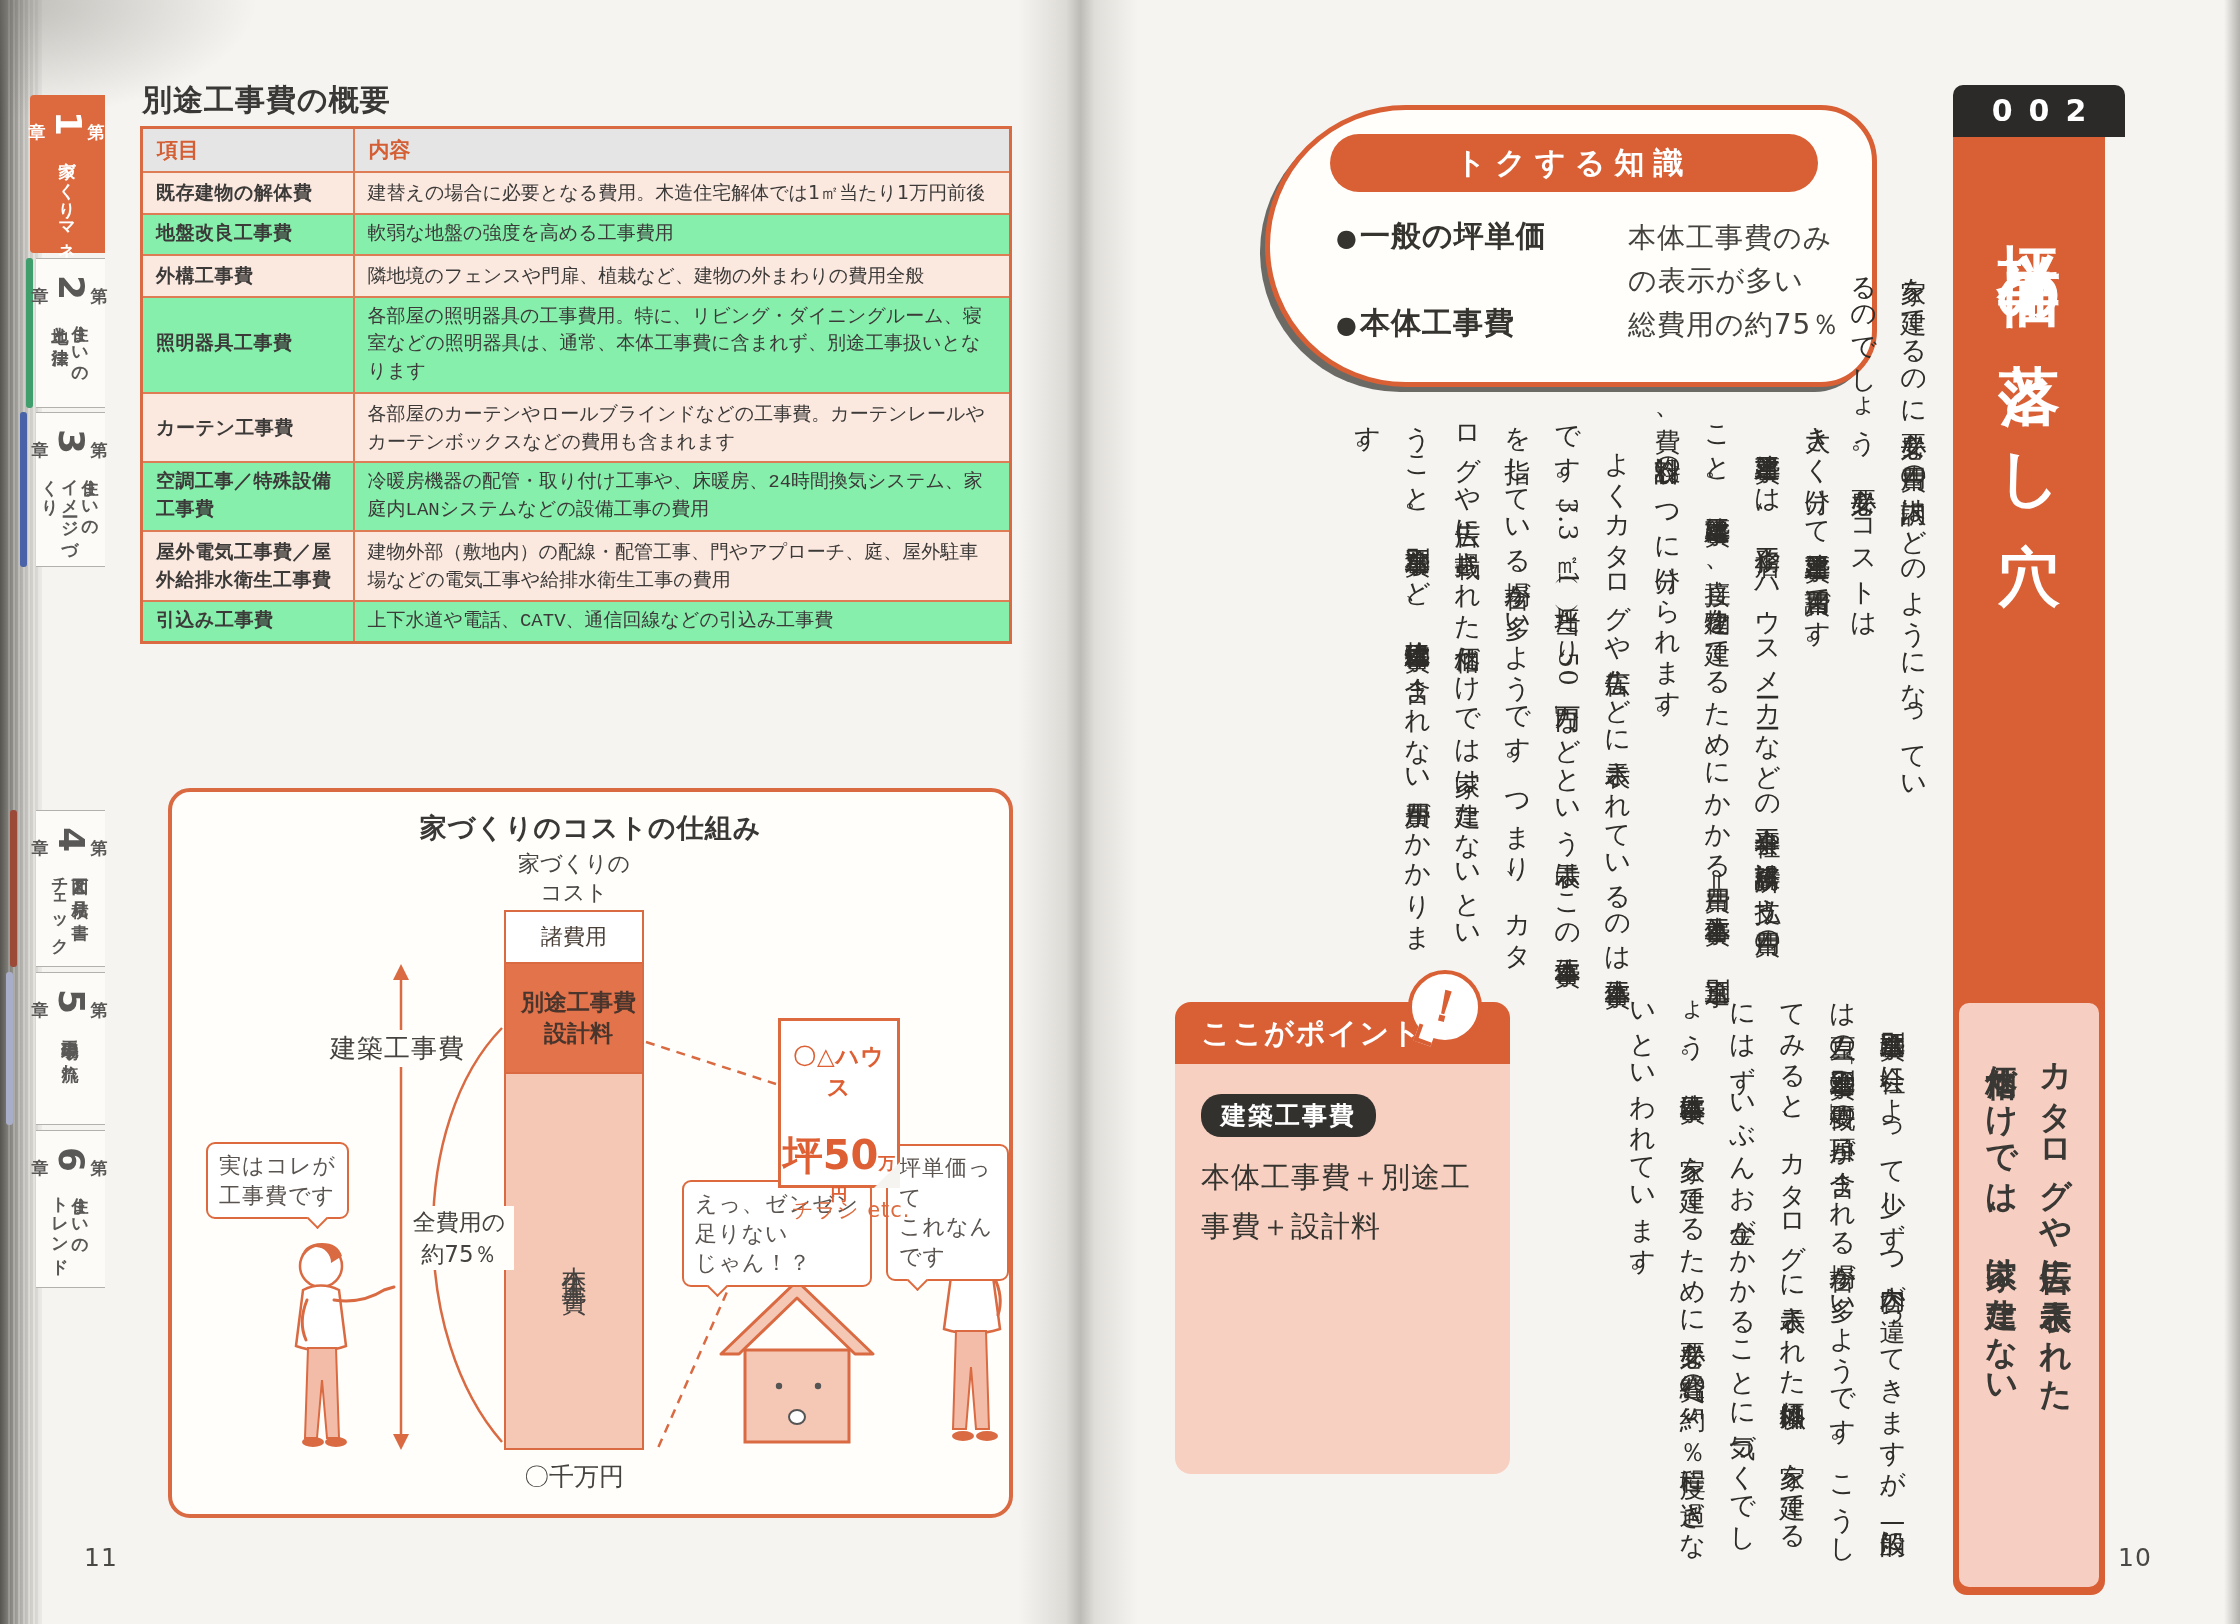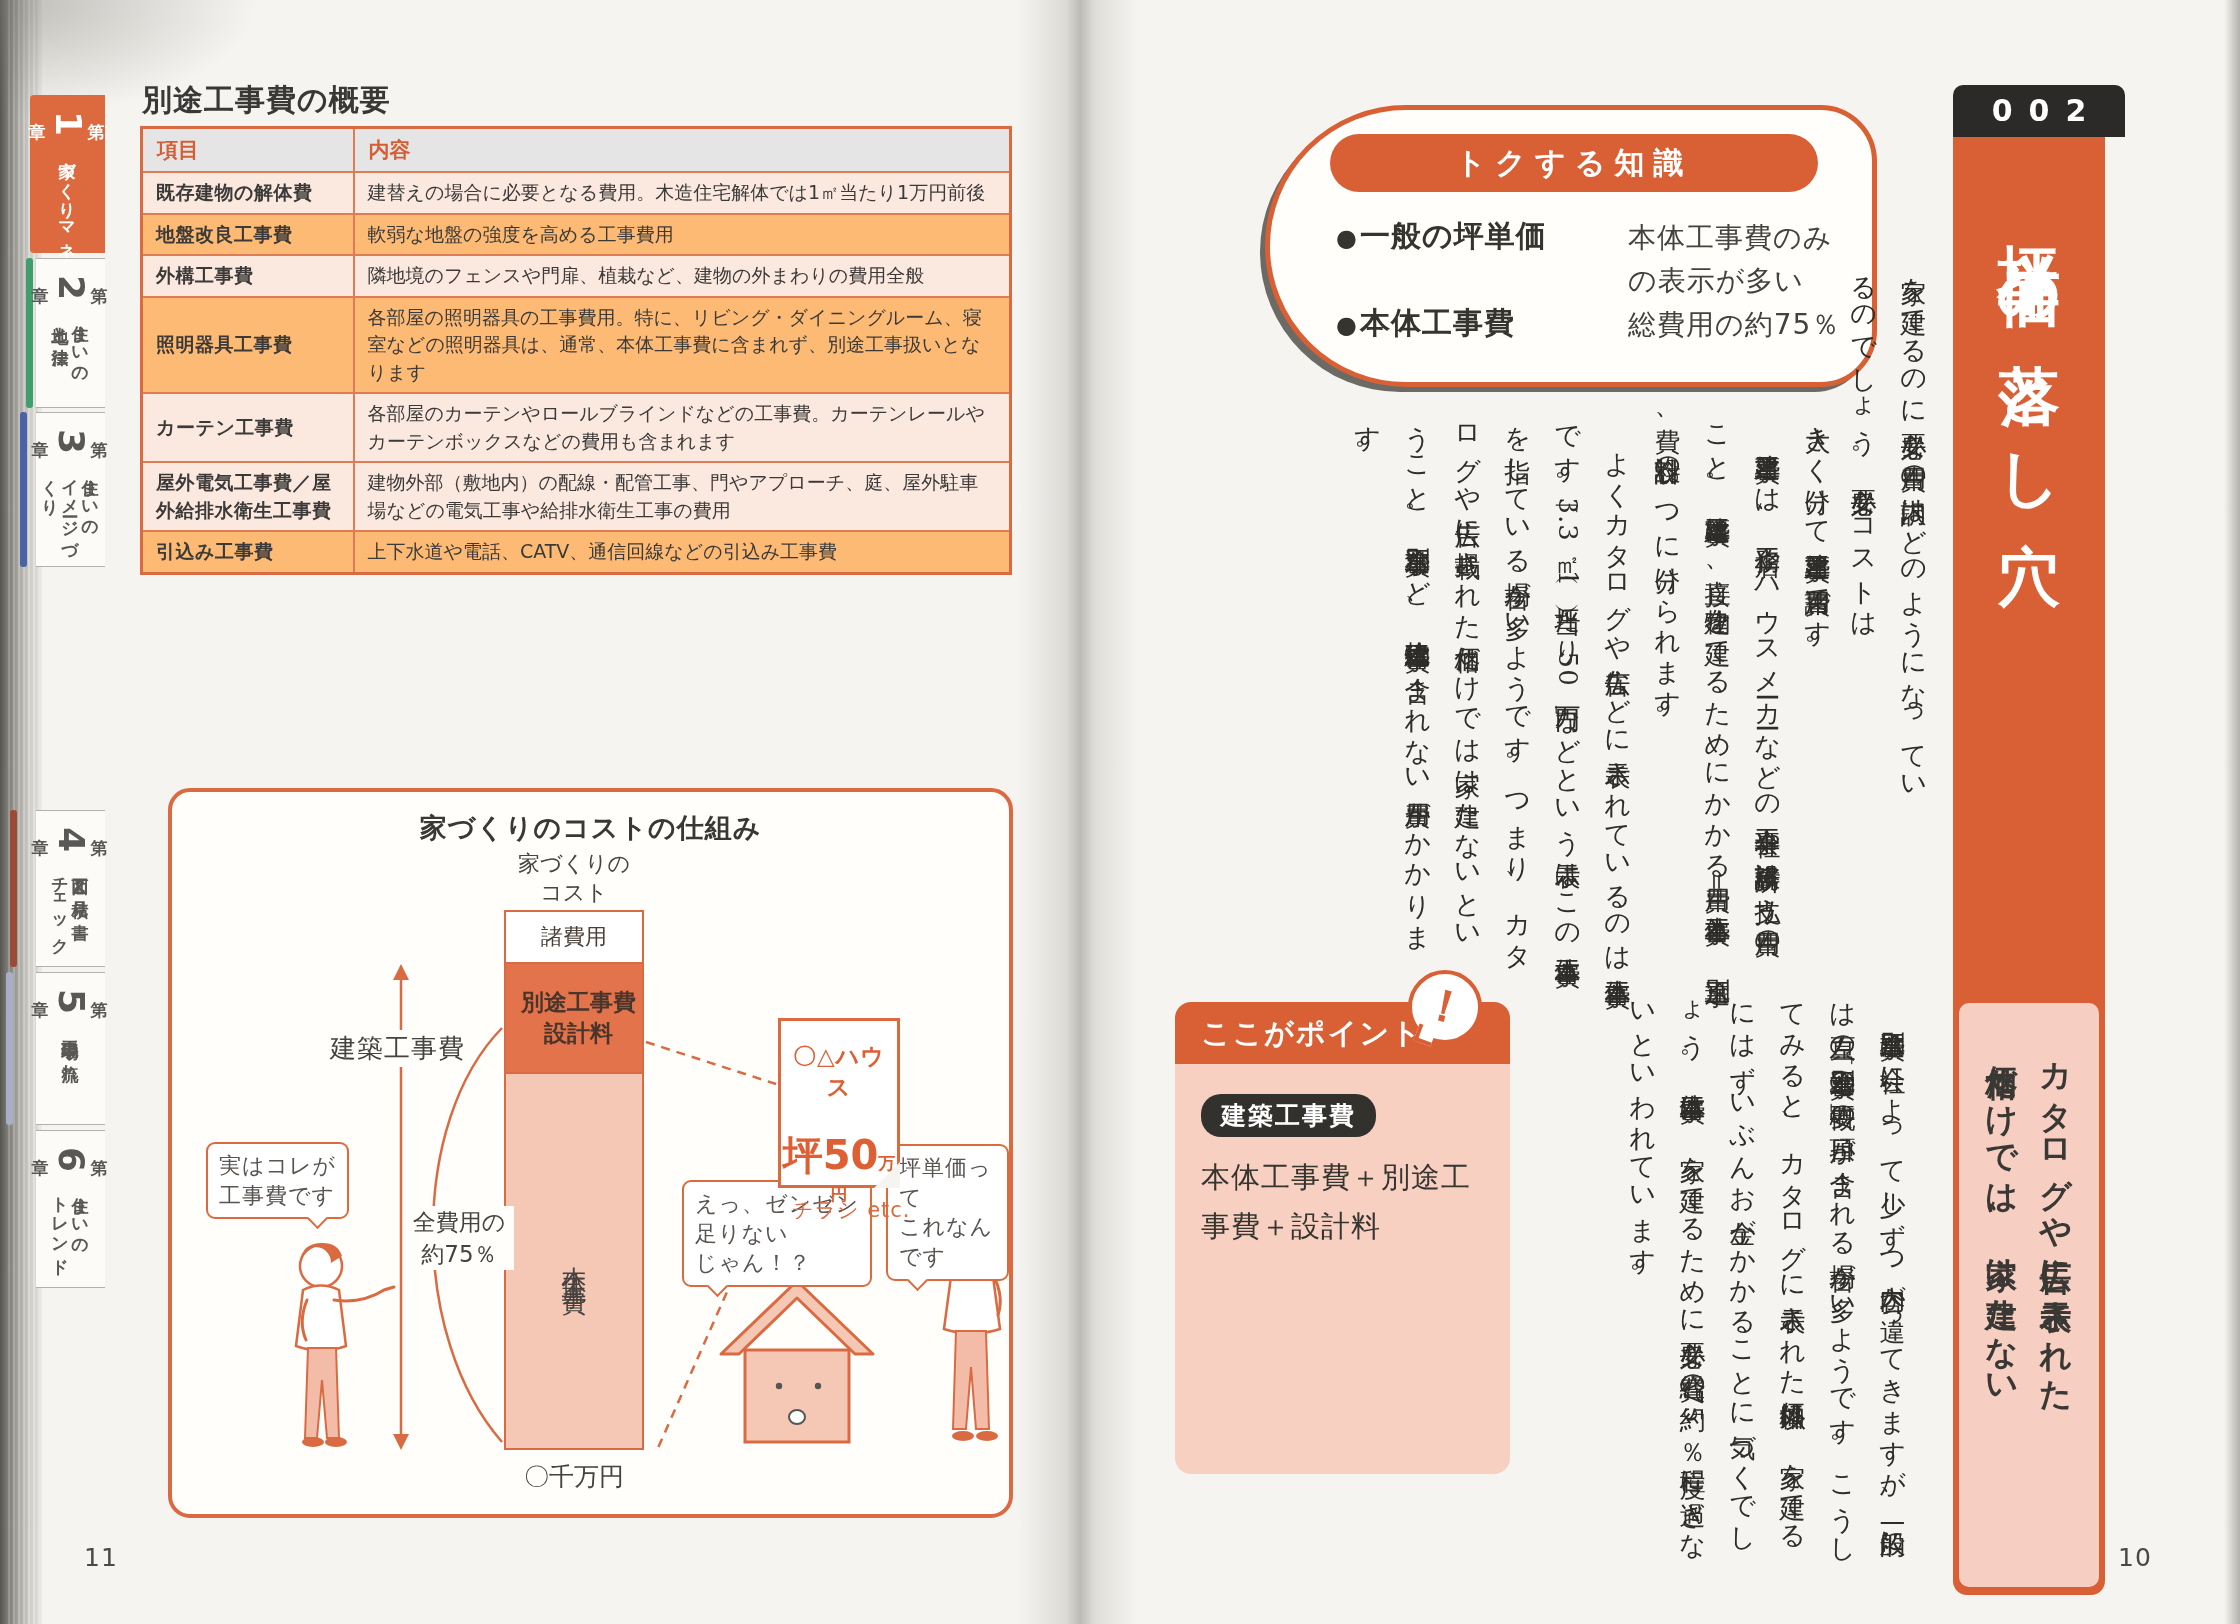--- a/index.html
+++ b/index.html
@@ -26,21 +26,21 @@
   .tab-strip{position:absolute;width:7px;border-radius:3px;}
   
   .section-title{position:absolute;left:142px;top:80px;font-size:30px;font-weight:bold;color:#3a3836;letter-spacing:1px;}
   table.cost-table{position:absolute;left:140px;top:126px;width:872px;border-collapse:collapse;
     border:3px solid #d96a42;background:#fff;table-layout:fixed;}
   table.cost-table td,table.cost-table th{border:2px solid #dd7c55;vertical-align:middle;}
   table.cost-table th{height:38px;text-align:left;color:#d45f35;font-size:21px;font-weight:bold;padding:2px 14px;background:#e5e5e5;}
   table.cost-table td{font-size:19px;color:#3c3a38;padding:6px 13px;line-height:1.45;}
   td.item{font-size:20px;font-weight:bold;letter-spacing:.5px;}
   tr.pink td{background:#fbe9e0;}
-  tr.white td{background:#fdba74;}
+  tr.white td{background:#86efac;font-family:Liberation Mono, monospace;}
   col.c1{width:212px;}
   
   .diagram{position:absolute;left:168px;top:788px;width:845px;height:730px;background:#fffefb;
     border:4px solid #d96a42;border-radius:22px;box-sizing:border-box;}
   .diagram-title{position:absolute;left:0;right:0;top:18px;text-align:center;font-size:27px;font-weight:bold;color:#3a3836;letter-spacing:1px;}
   .bar-top-label{position:absolute;left:307px;top:58px;width:190px;text-align:center;font-size:22px;color:#474543;line-height:1.3;}
   .bar{position:absolute;left:332px;top:118px;width:140px;height:540px;}
   .seg{box-sizing:border-box;border:2.5px solid #d96a42;text-align:center;color:#4a4038;}
   .seg-misc{height:54px;background:#fff;font-size:22px;line-height:50px;}
   .seg-betto{height:110px;background:#e2734b;font-size:23px;font-weight:bold;color:#4a352c;display:flex;align-items:center;justify-content:center;line-height:1.35;border-top:none;padding-left:9px;}
@@ -185,20 +185,24 @@
       <td>隣地境のフェンスや門扉、植栽など、建物の外まわりの費用全般</td>
     </tr>
     <tr class="white">
       <td class="item">照明器具工事費</td>
       <td>各部屋の照明器具の工事費用。特に、リビング・ダイニングルーム、寝室などの照明器具は、通常、本体工事費に含まれず、別途工事扱いとなります</td>
     </tr>
     <tr class="pink">
       <td class="item">カーテン工事費</td>
       <td>各部屋のカーテンやロールブラインドなどの工事費。カーテンレールやカーテンボックスなどの費用も含まれます</td>
     </tr>
+    <tr class="white">
+      <td class="item">空調工事／特殊設備工事費</td>
+      <td>冷暖房機器の配管・取り付け工事や、床暖房、24時間換気システム、家庭内LANシステムなどの設備工事の費用</td>
+    </tr>
     <tr class="pink">
       <td class="item">屋外電気工事費／屋外給排水衛生工事費</td>
       <td>建物外部（敷地内）の配線・配管工事、門やアプローチ、庭、屋外駐車場などの電気工事や給排水衛生工事の費用</td>
     </tr>
     <tr class="white">
       <td class="item">引込み工事費</td>
       <td>上下水道や電話、CATV、通信回線などの引込み工事費</td>
     </tr>
   </tbody>
     </table>

